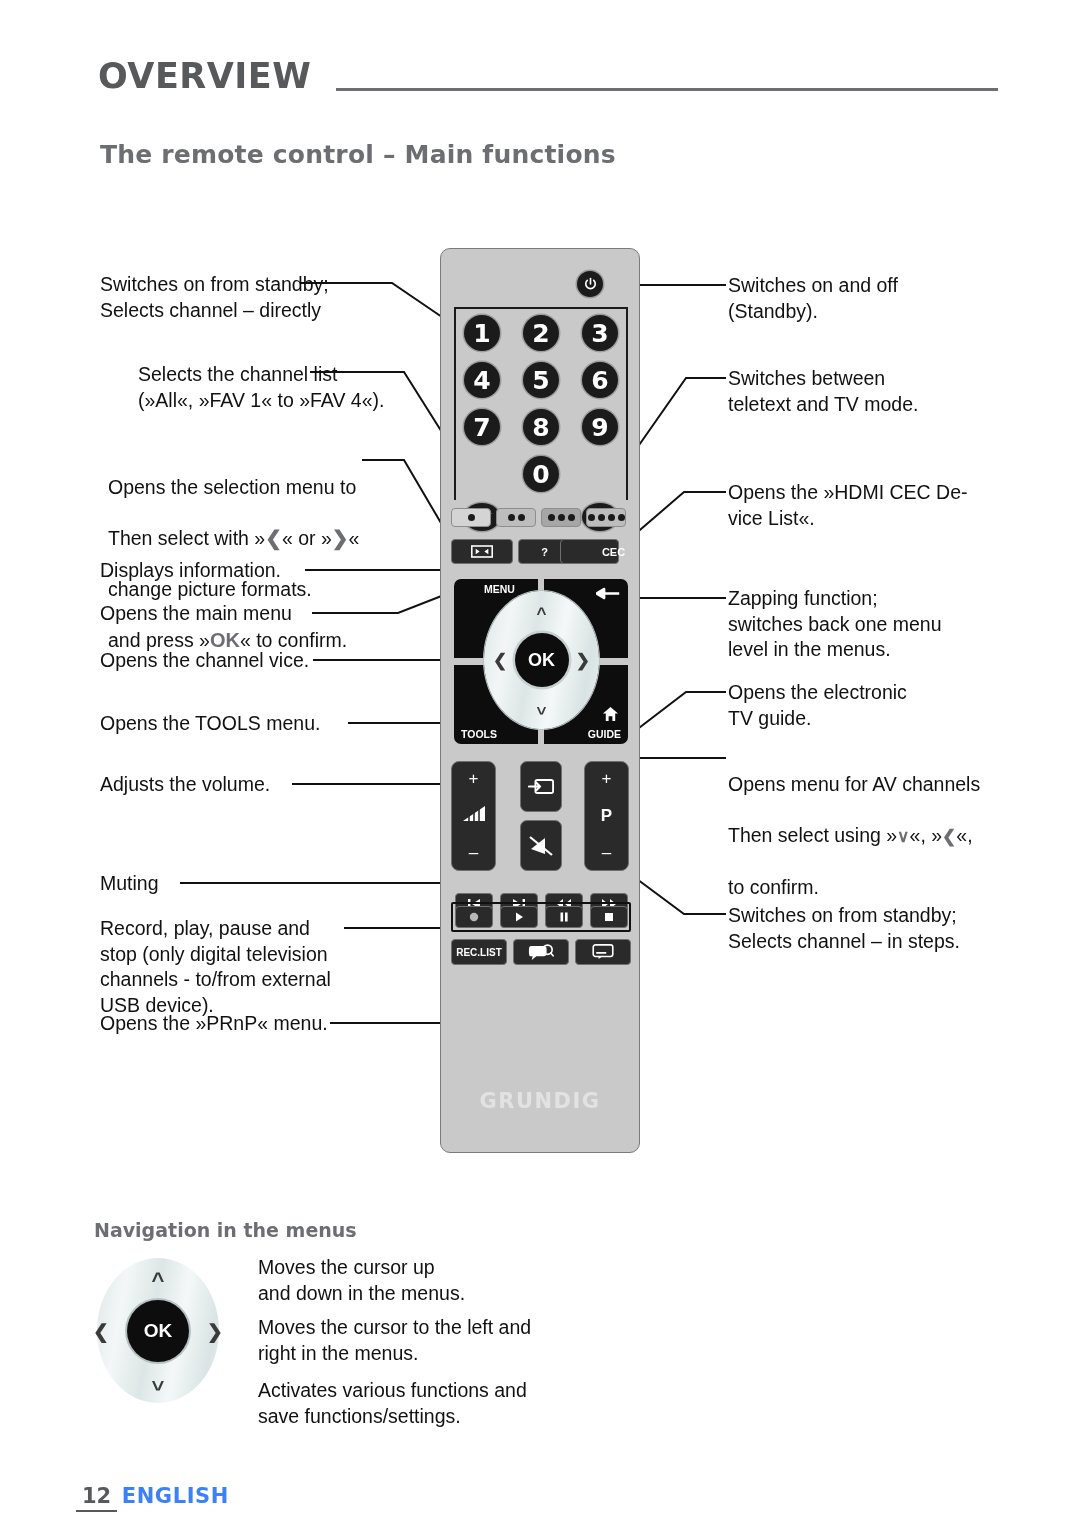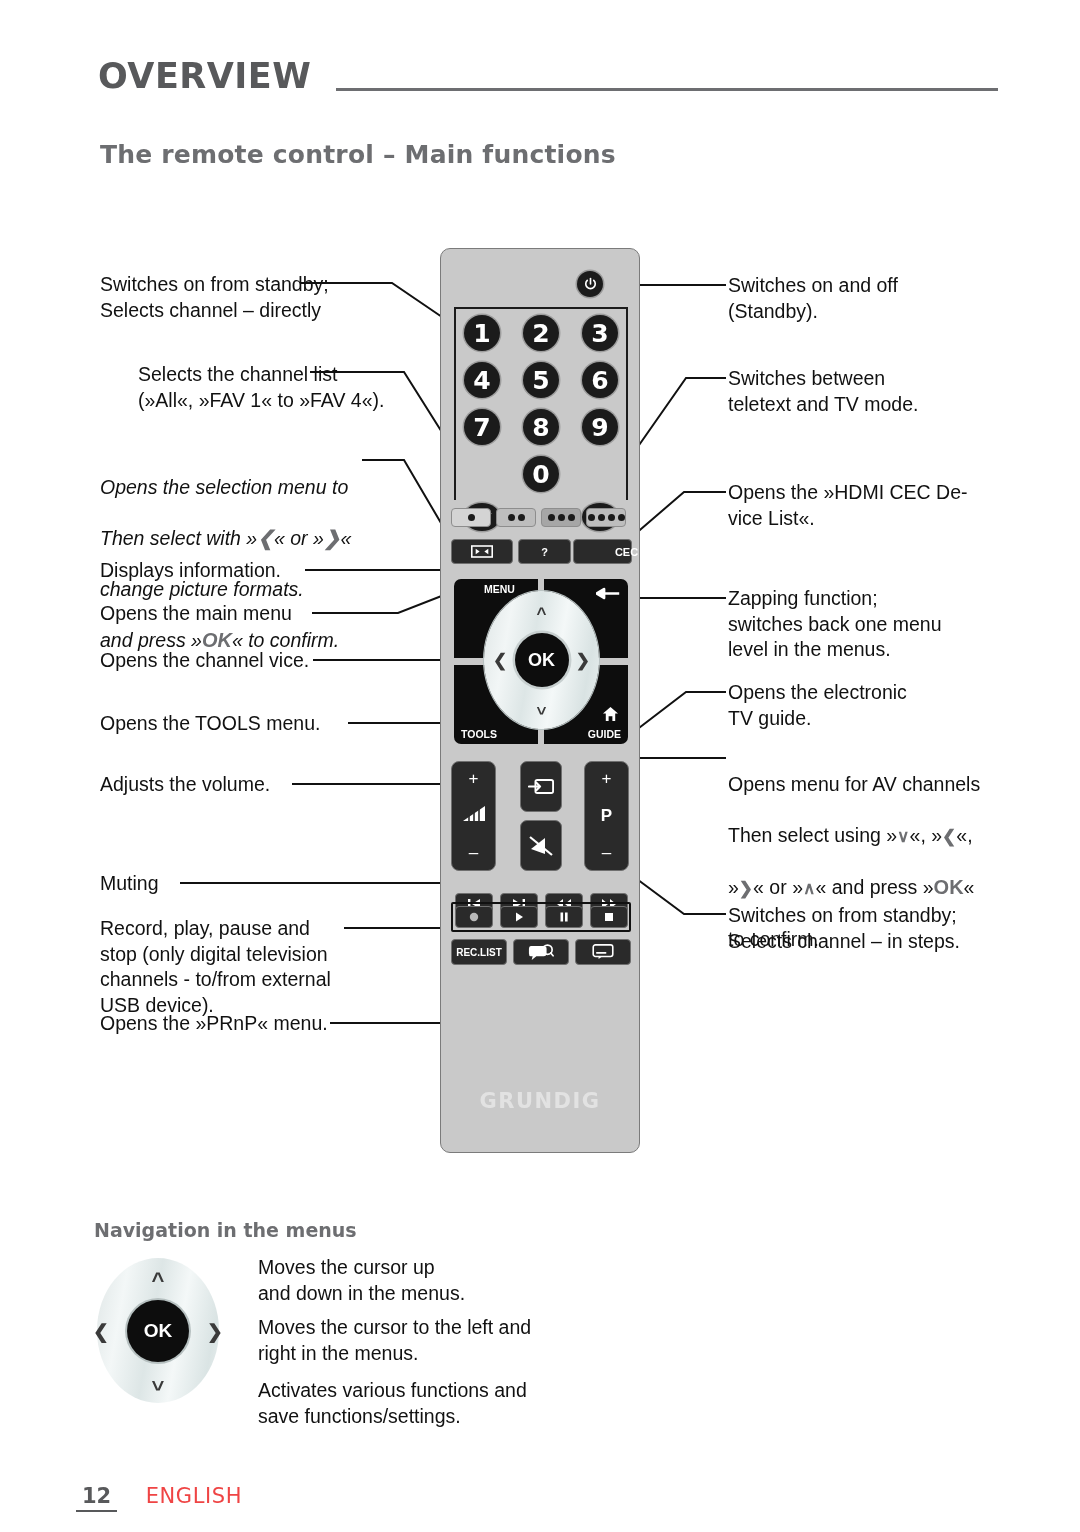--- a/index.html
+++ b/index.html
@@ -210,22 +210,22 @@
   .navdesc { position:absolute; left:258px; font-size:19.5px; line-height:25.5px; color:#111; white-space:pre-line; }
 
   
   #footer { position:absolute; left:76px; top:1484px; }
   #footer-page {
     display:inline-block; font-size:21px; font-weight:bold; color:#58595b;
     border-bottom:2.5px solid #58595b; padding:0 6px 2px 6px;
     font-family:"DejaVu Sans", sans-serif;
   }
   #footer-lang {
-    display:inline-block; margin-left:24px; font-size:21px; font-weight:normal;
-    color:#ef4444; letter-spacing:0.6px;
+    display:inline-block; margin-left:0; font-size:21px; font-weight:bold;
+    color:#3b82f6; letter-spacing:0.6px;
     font-family:"DejaVu Sans", sans-serif;
   }
 </style>
 </head>
 <body>
 
 <div id="header">
   <div id="header-title">OVERVIEW</div>
   <div id="header-rule"></div>
 </div>
@@ -271,21 +271,21 @@
     <path d="M614,862 L684,914 L726,914"></path>
   </g>
 </svg>
 
 <div class="callout left" style="left:100px; top:272px; width:230px;">Switches on from standby;
 Selects channel – directly</div>
 
 <div class="callout left" style="left:100px; top:362px; width:280px;margin-left:38px;">Selects the channel list
 (»All«, »FAV 1« to »FAV 4«).</div>
 
-<div class="callout left" style="left:100px; top:449px; width:290px;font-style:italic;">
+<div class="callout left" style="left:108px; top:449px; width:290px;">
   <div>Opens the selection menu to</div>
   <div><span>Then select with »</span><span class="sym">❮</span><span>« or »</span><span class="sym">❯</span><span>«</span></div>
   <div>change picture formats.</div>
   <div><span>and press »</span><span class="sym">OK</span><span>« to confirm.</span></div>
 </div>
 
 <div class="callout left" style="left:100px; top:558px; width:230px;">Displays information.</div>
 <div class="callout left" style="left:100px; top:601px; width:230px;">Opens the main menu</div>
 <div class="callout left" style="left:100px; top:648px; width:230px;">Opens the channel vice.</div>
 <div class="callout left" style="left:100px; top:711px; width:260px;">Opens the TOOLS menu.</div>
@@ -305,21 +305,20 @@
 vice List«.</div>
 <div class="callout right" style="left:728px; top:586px; width:270px;">Zapping function;
 switches back one menu
 level in the menus.</div>
 <div class="callout right" style="left:728px; top:680px; width:260px;">Opens the electronic
 TV guide.</div>
 
 <div class="callout right" style="left:728px; top:746px; width:290px;">
   <div>Opens menu for AV channels</div>
   <div><span>Then select using »</span><span class="arrw">∨</span><span>«, »</span><span class="arrw">❮</span><span>«,</span></div>
-  <div><span>»</span><span class="arrw">❯</span><span>« or »</span><span class="arrw">∧</span><span>« and press »</span><span class="sym">OK</span><span>«</span></div>
   <div>to confirm.</div>
 </div>
 
 <div class="callout right" style="left:728px; top:903px; width:285px;">Switches on from standby;
 Selects channel – in steps.</div>
 
 <div id="remote">
 
   <div id="btn-power">
     <svg viewBox="0 0 24 24">
@@ -365,21 +364,21 @@
     </div>
 
   <div class="fnkey" style="left:10px; width:62px;">
     <svg width="22" height="13" viewBox="0 0 28 16">
       <rect x="1" y="1" width="26" height="14" fill="none" stroke="#fff" stroke-width="2"></rect>
       <path d="M11 8 L6 4.5 L6 11.5 Z" fill="#fff"></path>
       <path d="M17 8 L22 4.5 L22 11.5 Z" fill="#fff"></path>
     </svg>
   </div>
   <div class="fnkey" style="left:77px; width:53px;">?</div>
-  <div class="fnkey" style="left:132px; width:59px;padding-left:48px;">CEC</div>
+  <div class="fnkey" style="left:119px; width:59px;padding-left:48px;">CEC</div>
 
   <div id="navblock">
     <div class="quad" id="quad-tl">
       <span id="lbl-menu">MENU</span>
     </div>
     <div class="quad" id="quad-tr">
       <span id="icon-back">
         <svg width="25" height="13" viewBox="0 0 28 14">
           <path d="M26 7 L9 7 M9 7 L9 2 L1 7 L9 12 Z" stroke="#fff" stroke-width="3" fill="#fff" stroke-linejoin="round"></path>
         </svg>

